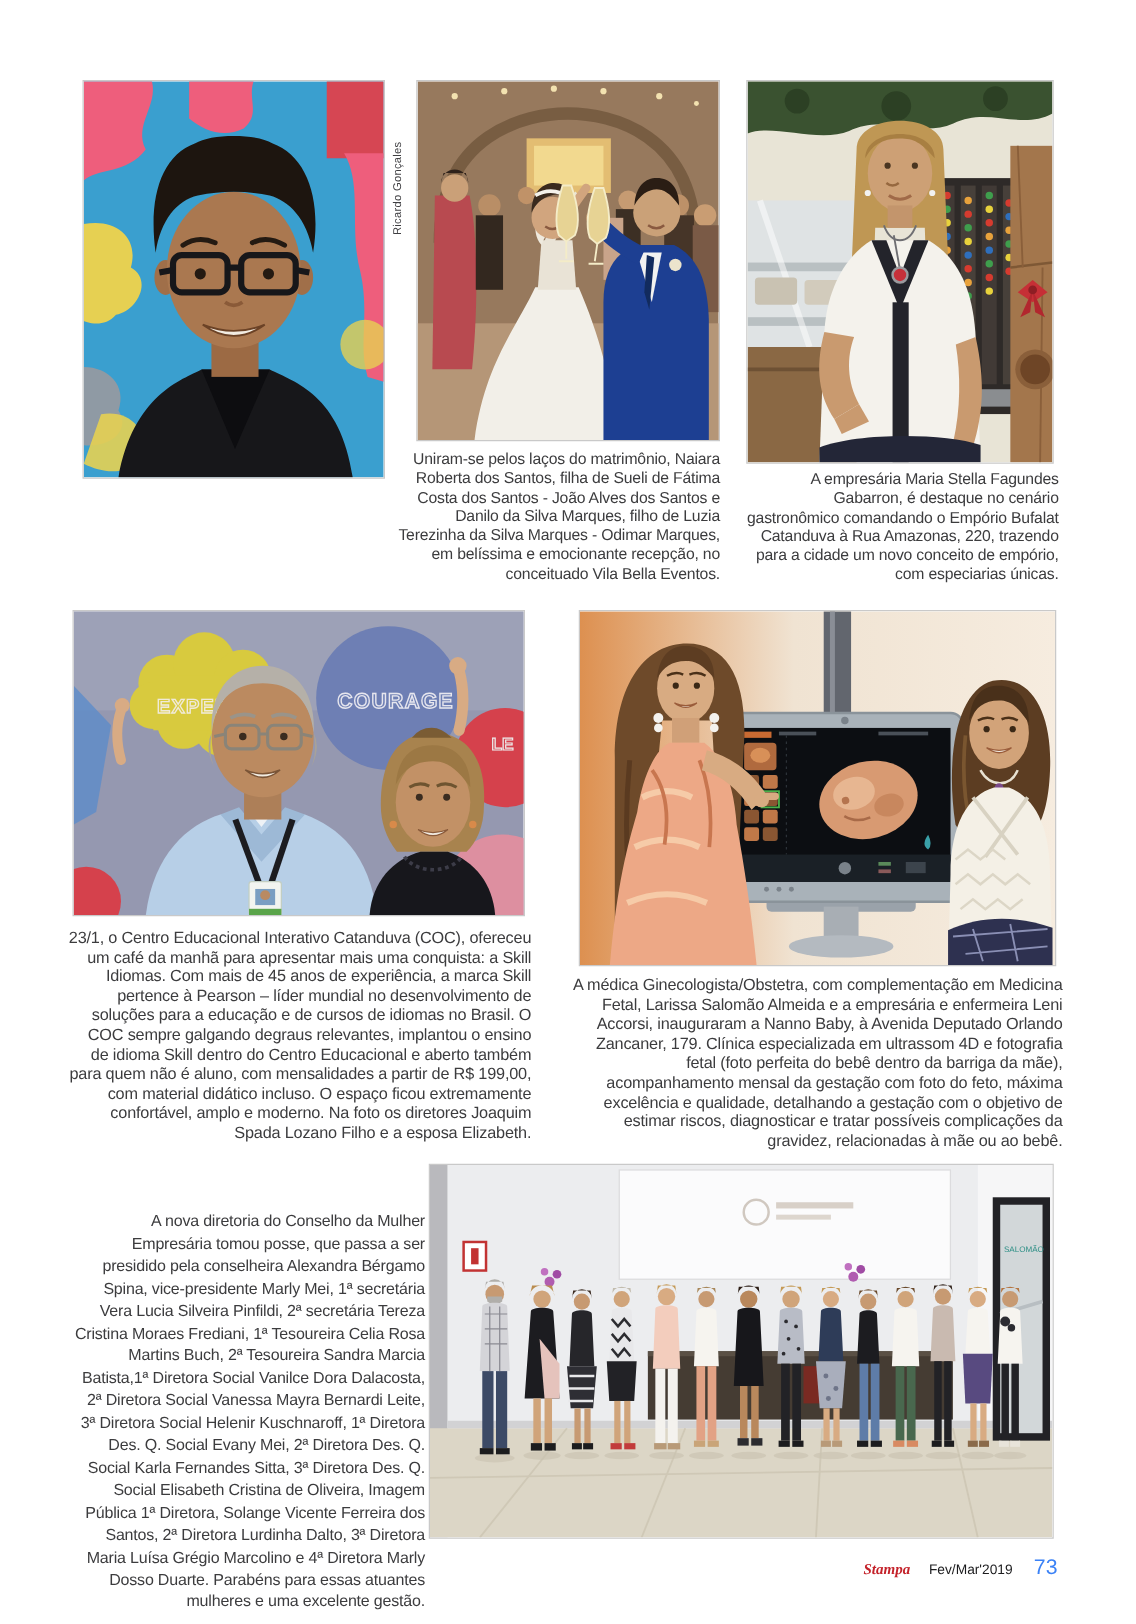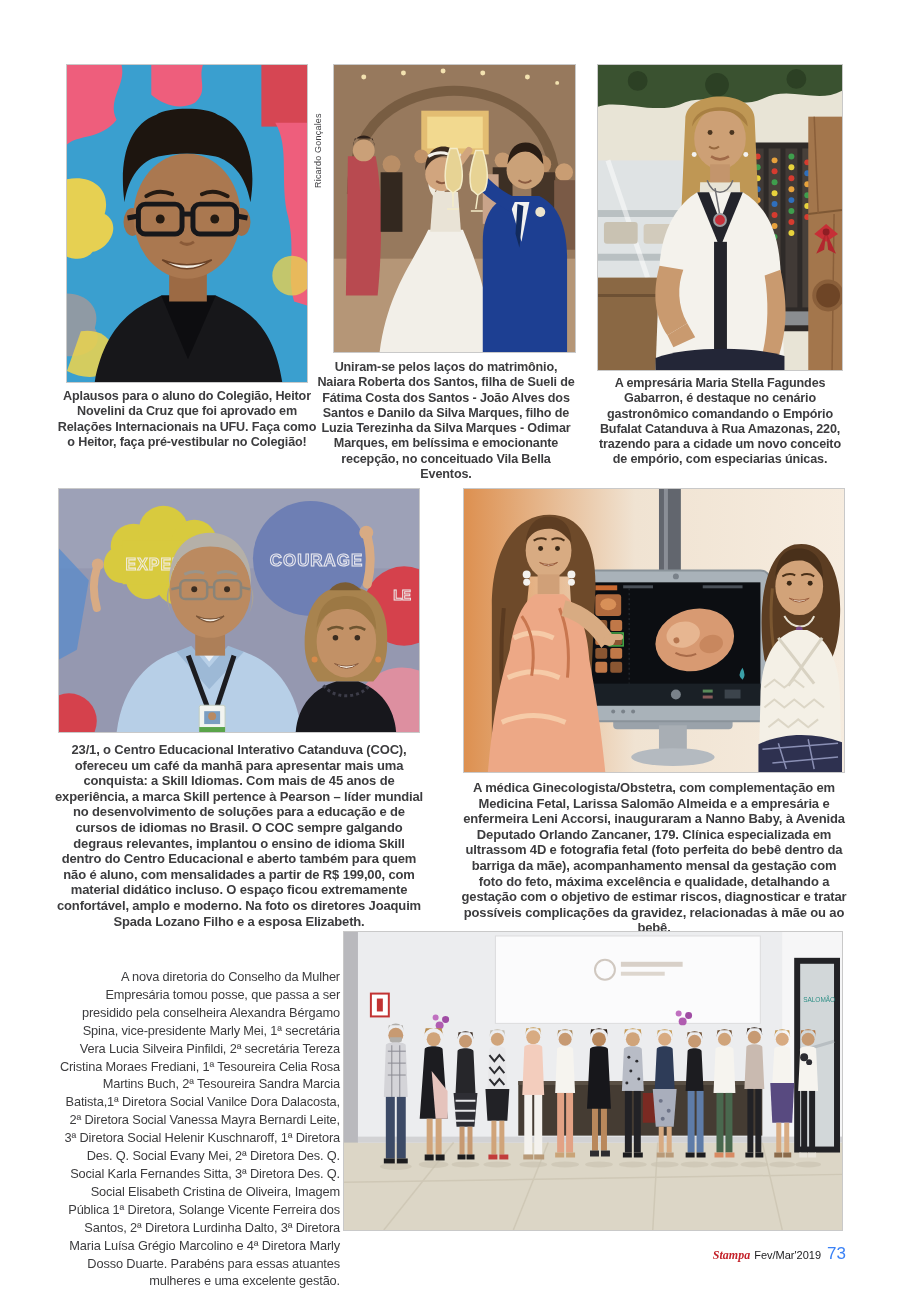--- a/index.html
+++ b/index.html
@@ -3,34 +3,34 @@
 <meta charset="utf-8">
 <style>
   html,body{margin:0;padding:0;background:#ffffff;}
   .page{
     position:relative;width:909px;height:1299px;background:#ffffff;overflow:hidden;
     font-family:"Liberation Sans",sans-serif;color:#3a3a3c;
   }
   .photo{position:absolute;overflow:hidden;border:1px solid #c9c9c9;box-sizing:border-box;}
   .photo svg{display:block;width:100%;height:100%;}
   .caption{
-    position:absolute;text-align:center;font-size:12.6px;line-height:15.3px;
-    letter-spacing:-0.15px;color:#3c3c3e;font-weight:700;
+    position:absolute;text-align:right;font-size:12.6px;line-height:15.3px;
+    letter-spacing:-0.15px;color:#3c3c3e;font-weight:400;
   }
   .caption-large{font-size:13px;line-height:15.6px;}
   .side-text{
     position:absolute;text-align:right;font-size:12.8px;line-height:17.9px;
     letter-spacing:-0.15px;color:#3c3c3e;margin-top:27px;
   }
   .credit-vertical{
     position:absolute;writing-mode:vertical-rl;transform:rotate(180deg);
     font-size:9px;color:#3f3f42;letter-spacing:0.2px;white-space:nowrap;
   }
   .footer{
-    position:absolute;display:flex;align-items:baseline;gap:4px;
+    position:absolute;display:flex;align-items:baseline;gap:15px;
   }
   .footer .mag{font-family:"Liberation Serif",serif;font-style:italic;font-weight:bold;
     color:#c4222a;font-size:12px;}
   .footer .issue{font-size:11px;font-weight:normal;color:#1c1c1e;}
   .footer .pagenum{font-size:17px;color:#3b82f6;margin-left:2px;}
 </style>
 </head>
 <body>
 
 <div class="page">
@@ -63,21 +63,20 @@
           <line x1="72" y1="152" x2="61" y2="154"></line>
           <line x1="171" y1="152" x2="182" y2="154"></line>
         </g>
         <circle cx="94" cy="155" r="4.5" fill="#241a12"></circle>
         <circle cx="149" cy="155" r="4.5" fill="#241a12"></circle>
         <path d="M114,178 q7,5 14,0" stroke="#8a5a38" stroke-width="3" fill="none"></path>
         <path d="M96,196 Q121,214 146,196 Q121,206 96,196 Z" fill="#f2ece2" stroke="#6b4226" stroke-width="1.5"></path>
       </g>
     </svg>
   </div>
-  <div class="caption" style="left:57px;top:389px;width:260px;">Aplausos para o aluno do Colegião, Heitor Novelini da Cruz que foi aprovado em Relações Internacionais na UFU. Faça como o Heitor, faça pré-vestibular no Colegião!</div>
 
   <div class="credit-vertical" style="left:313px;top:64px;height:124px;">Ricardo Gonçales</div>
 
   <div class="photo" style="left:333px;top:64px;width:243px;height:289px;">
     <svg viewBox="0 0 243 289" preserveAspectRatio="none">
       <rect width="243" height="289" fill="#97795d"></rect>
       <rect y="195" width="243" height="94" fill="#b59677"></rect>
       <path d="M18,130 C18,42 88,26 121,26 C156,26 224,42 224,130" stroke="#6b5138" stroke-width="10" fill="none" opacity="0.7"></path>
       <g fill="#f3e2b0">
         <circle cx="30" cy="12" r="2.5"></circle>

